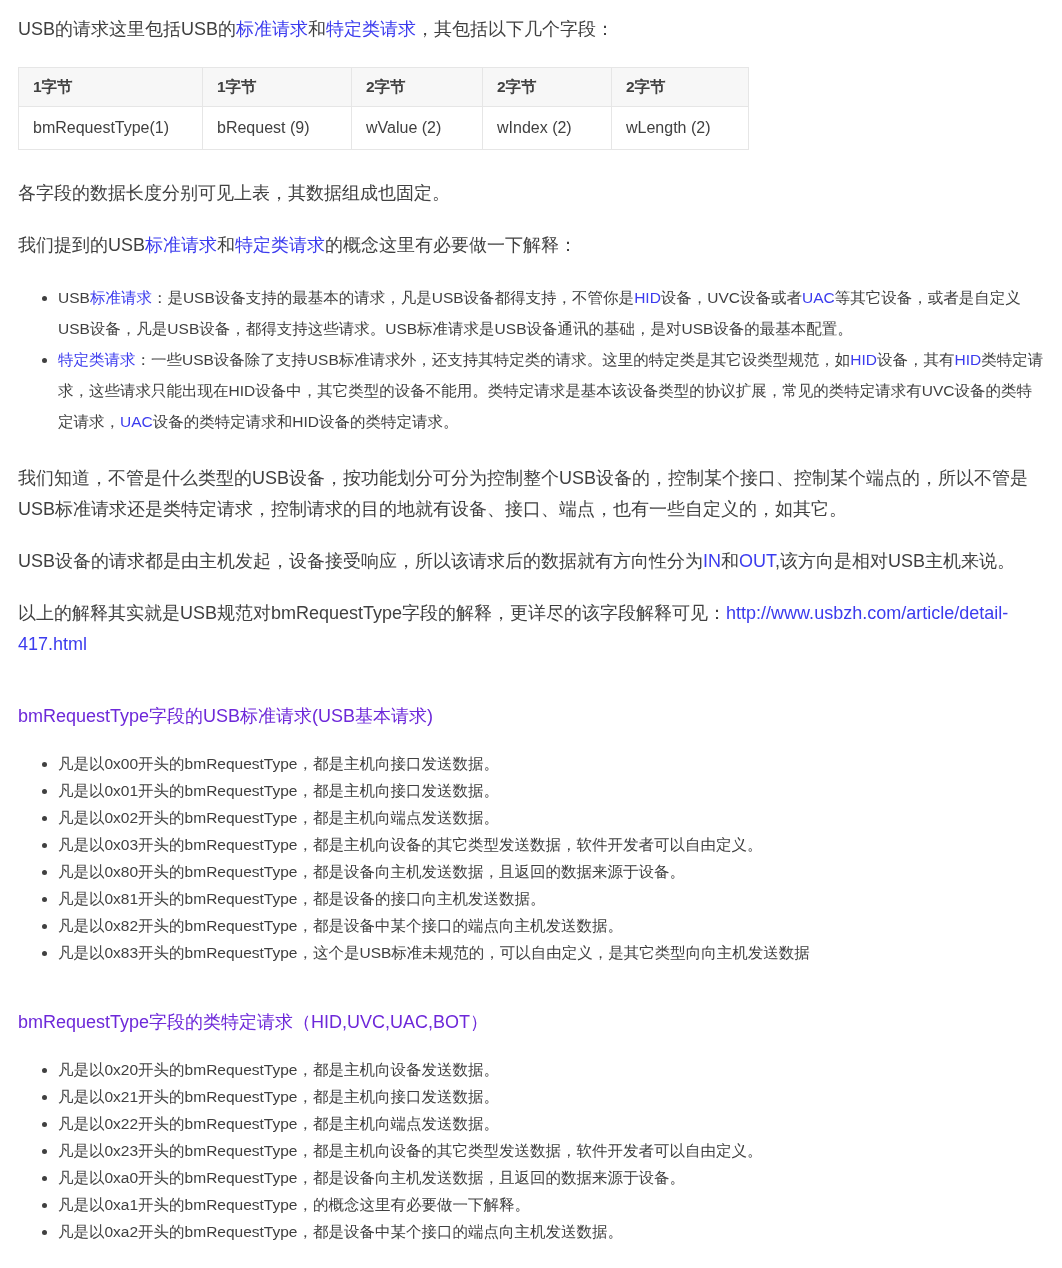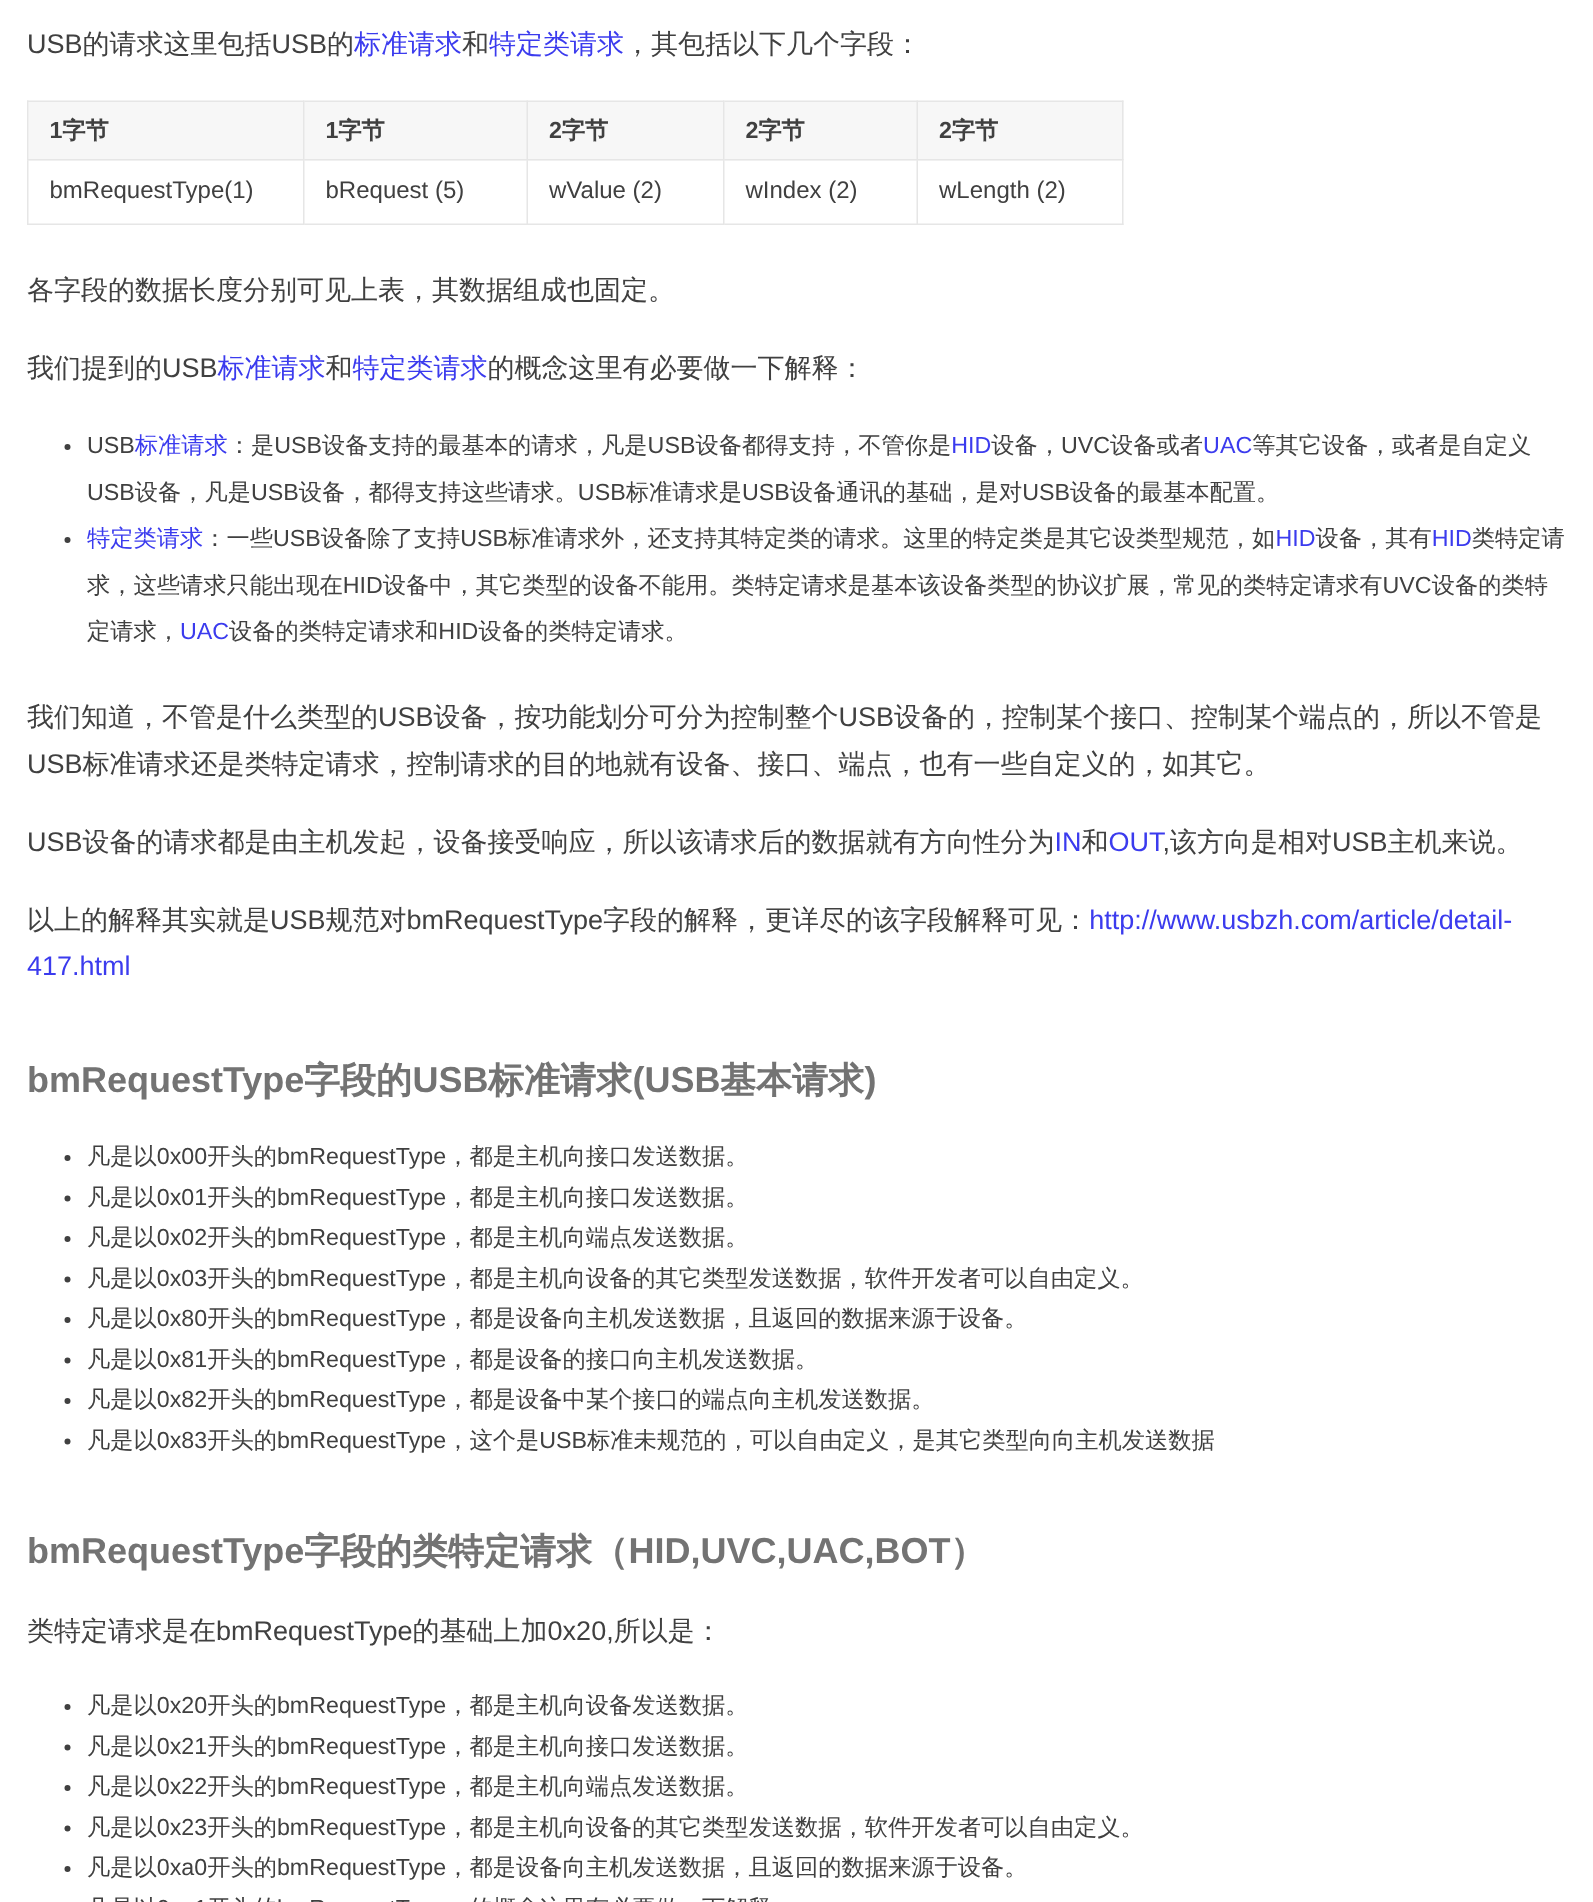--- a/index.html
+++ b/index.html
@@ -49,23 +49,23 @@
   table.fields td {
     height: 26px;
   }
   table.fields .c0 { min-width: 155px; }
   table.fields .c1 { min-width: 120px; }
   table.fields .c2 { min-width: 102px; }
   table.fields .c3 { min-width: 100px; }
   table.fields .c4 { min-width: 108px; }
   
   h2.section {
-    font-size: 24px;
-    font-weight: bold;
-    color: #737373;
+    font-size: 18px;
+    font-weight: normal;
+    color: #6d28d9;
     margin: 44px 0 22px 0;
     letter-spacing: 0;
   }
   
   ul.blist {
     margin: 18px 0 26px 0;
     padding-left: 40px;
     list-style: disc outside;
   }
   ul.blist li {
@@ -90,21 +90,21 @@
         <th class="c0">1字节</th>
         <th class="c1">1字节</th>
         <th class="c2">2字节</th>
         <th class="c3">2字节</th>
         <th class="c4">2字节</th>
       </tr>
     </thead>
     <tbody>
       <tr>
         <td class="c0">bmRequestType(1)</td>
-        <td class="c1">bRequest (5)</td>
+        <td class="c1">bRequest (9)</td>
         <td class="c2">wValue (2)</td>
         <td class="c3">wIndex (2)</td>
         <td class="c4">wLength (2)</td>
       </tr>
     </tbody>
   </table>
 
   <p class="para"><span>各字段的数据长度分别可见上表，其数据组成也固定。</span></p>
 
   <p class="para"><span>我们提到的USB</span><span class="lnk">标准请求</span><span>和</span><span class="lnk">特定类请求</span><span>的概念这里有必要做一下解释：</span></p>
@@ -128,21 +128,20 @@
       <li><span>凡是以0x02开头的bmRequestType，都是主机向端点发送数据。</span></li>
       <li><span>凡是以0x03开头的bmRequestType，都是主机向设备的其它类型发送数据，软件开发者可以自由定义。</span></li>
       <li><span>凡是以0x80开头的bmRequestType，都是设备向主机发送数据，且返回的数据来源于设备。</span></li>
       <li><span>凡是以0x81开头的bmRequestType，都是设备的接口向主机发送数据。</span></li>
       <li><span>凡是以0x82开头的bmRequestType，都是设备中某个接口的端点向主机发送数据。</span></li>
       <li><span>凡是以0x83开头的bmRequestType，这个是USB标准未规范的，可以自由定义，是其它类型向向主机发送数据</span></li>
     </ul>
 
   <h2 class="section">bmRequestType字段的类特定请求（HID,UVC,UAC,BOT）</h2>
 
-  <p class="para"><span>类特定请求是在bmRequestType的基础上加0x20,所以是：</span></p>
 
   <ul class="blist tight">
       <li><span>凡是以0x20开头的bmRequestType，都是主机向设备发送数据。</span></li>
       <li><span>凡是以0x21开头的bmRequestType，都是主机向接口发送数据。</span></li>
       <li><span>凡是以0x22开头的bmRequestType，都是主机向端点发送数据。</span></li>
       <li><span>凡是以0x23开头的bmRequestType，都是主机向设备的其它类型发送数据，软件开发者可以自由定义。</span></li>
       <li><span>凡是以0xa0开头的bmRequestType，都是设备向主机发送数据，且返回的数据来源于设备。</span></li>
       <li><span>凡是以0xa1开头的bmRequestType，的概念这里有必要做一下解释。</span></li>
       <li><span>凡是以0xa2开头的bmRequestType，都是设备中某个接口的端点向主机发送数据。</span></li>
     </ul>

